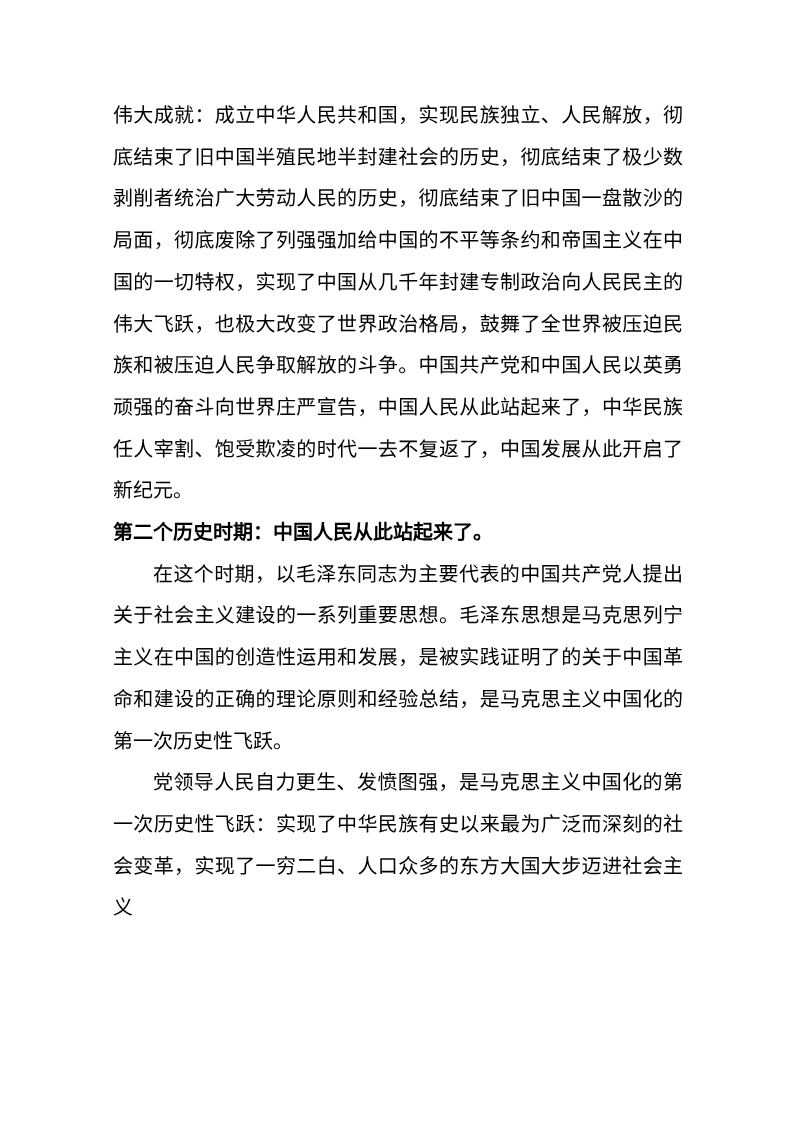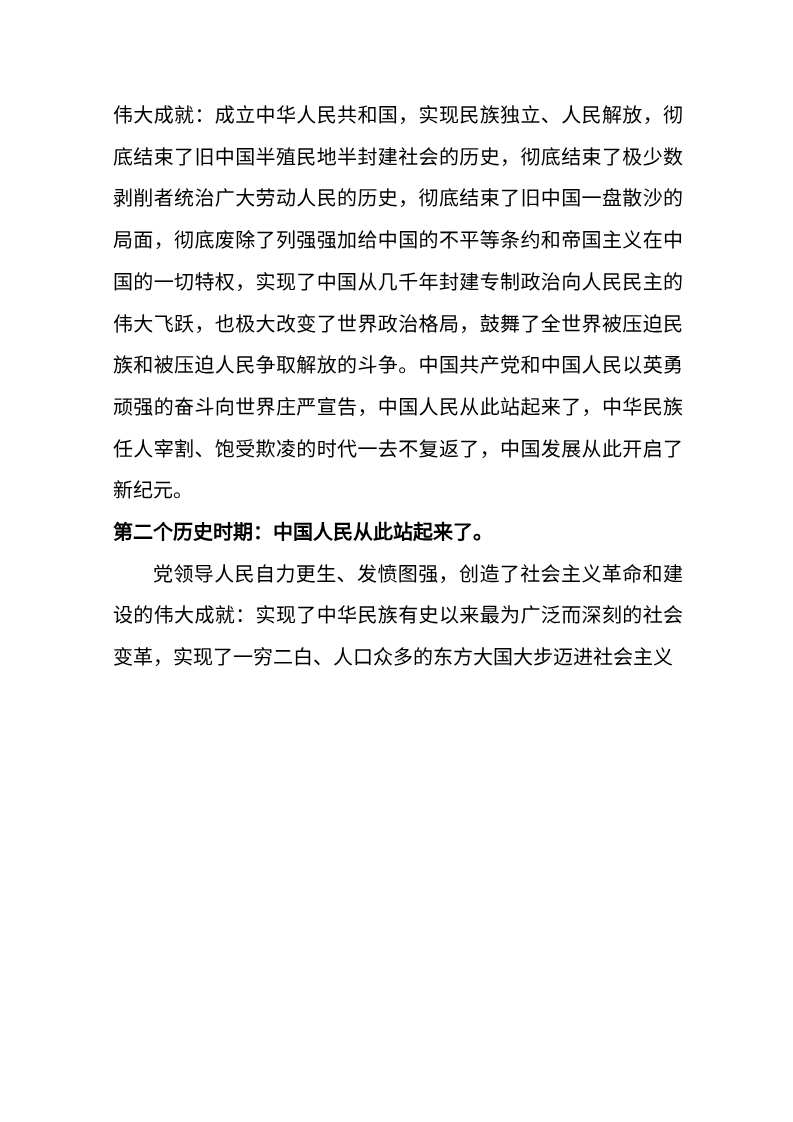--- a/index.html
+++ b/index.html
@@ -46,15 +46,16 @@
     text-indent: 2em;
   }
 </style>
 </head>
 <body>
 
 <div class="page">
   <div class="content">
     <p class="para">伟大成就：成立中华人民共和国，实现民族独立、人民解放，彻底结束了旧中国半殖民地半封建社会的历史，彻底结束了极少数剥削者统治广大劳动人民的历史，彻底结束了旧中国一盘散沙的局面，彻底废除了列强强加给中国的不平等条约和帝国主义在中国的一切特权，实现了中国从几千年封建专制政治向人民民主的伟大飞跃，也极大改变了世界政治格局，鼓舞了全世界被压迫民族和被压迫人民争取解放的斗争。中国共产党和中国人民以英勇顽强的奋斗向世界庄严宣告，中国人民从此站起来了，中华民族任人宰割、饱受欺凌的时代一去不复返了，中国发展从此开启了新纪元。</p>
     <h2 class="heading">第二个历史时期：中国人民从此站起来了。</h2>
-    <p class="para indent">党领导人民自力更生、发愤图强，创造了社会主义革命和建设的伟大成就：实现了中华民族有史以来最为广泛而深刻的社会变革，实现了一穷二白、人口众多的东方大国大步迈进社会主义</p>
+    <p class="para indent">在这个时期，以毛泽东同志为主要代表的中国共产党人提出关于社会主义建设的一系列重要思想。毛泽东思想是马克思列宁主义在中国的创造性运用和发展，是被实践证明了的关于中国革命和建设的正确的理论原则和经验总结，是马克思主义中国化的第一次历史性飞跃。</p>
+    <p class="para indent">党领导人民自力更生、发愤图强，是马克思主义中国化的第一次历史性飞跃：实现了中华民族有史以来最为广泛而深刻的社会变革，实现了一穷二白、人口众多的东方大国大步迈进社会主义</p>
   </div>
 </div>
 
 </body></html>

